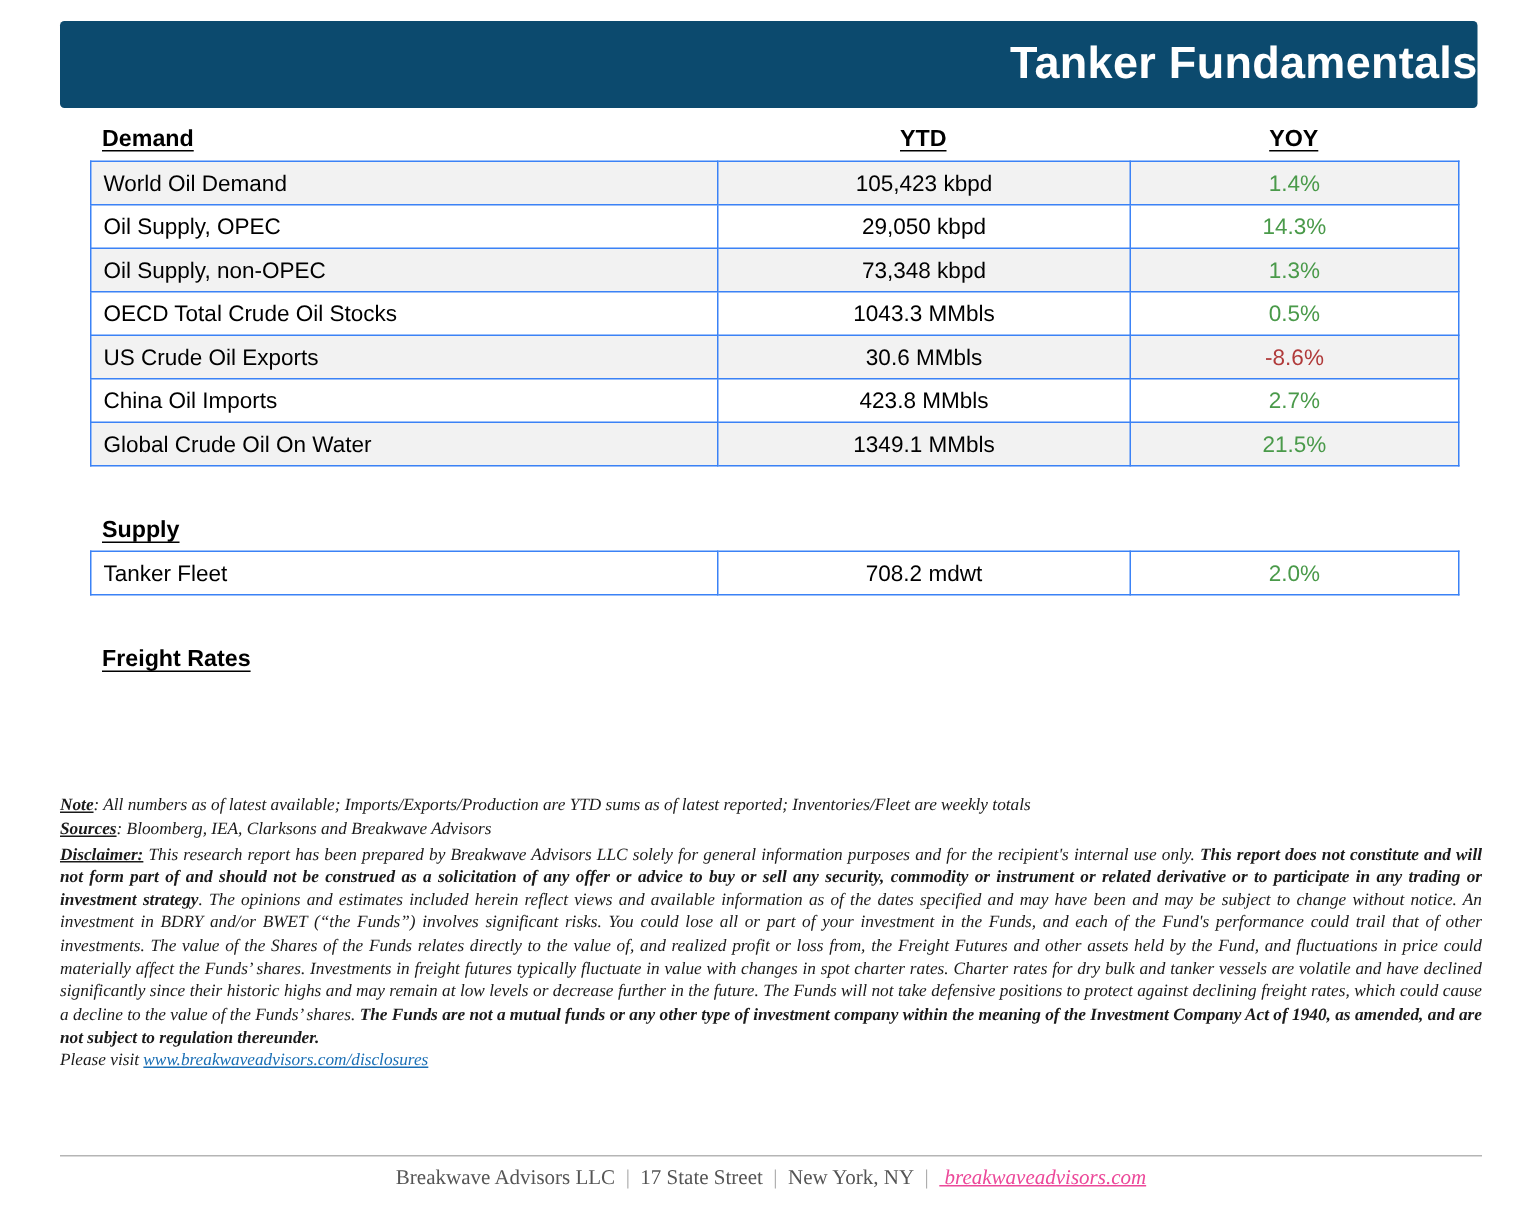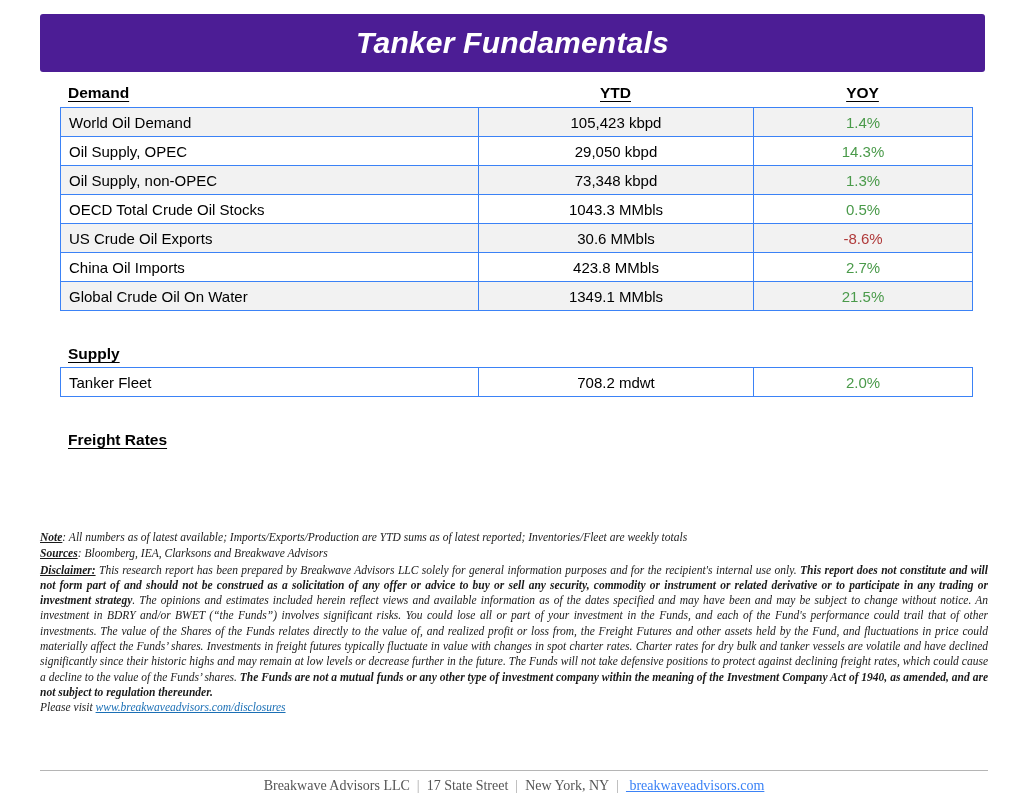--- a/index.html
+++ b/index.html
@@ -20,26 +20,25 @@
     height: 809px;
     position: relative;
     box-sizing: border-box;
   }
   .title-bar {
     position: absolute;
     left: 40px;
     top: 14px;
     width: 945px;
     height: 58px;
-    background: #4c1d95;
+    background: #0c4a6e;
     border-radius: 3px;
     display: flex;
     align-items: center;
-    justify-content: center;
-    font-style: italic;
+    justify-content: flex-end;
   }
   .title-bar .title {
     color: #ffffff;
     font-size: 30px;
     font-weight: bold;
     letter-spacing: 0.2px;
   }
 
   .section {
     position: absolute;
@@ -158,22 +157,23 @@
     text-align: center;
     font-family: "Liberation Serif", serif;
     font-size: 14px;
     color: #555555;
   }
   .footer .sep {
     color: #a8a8a8;
     padding: 0 7px;
   }
   .footer .site {
-    color: #3b82f6;
-    text-decoration: underline;
+    color: #ec4899;
+    text-decoration: underline;
+    font-style: italic;
   }
 </style>
 </head>
 <body>
 
 <div class="page">
 
   <div class="title-bar">
     <div class="title">Tanker Fundamentals</div>
   </div>

